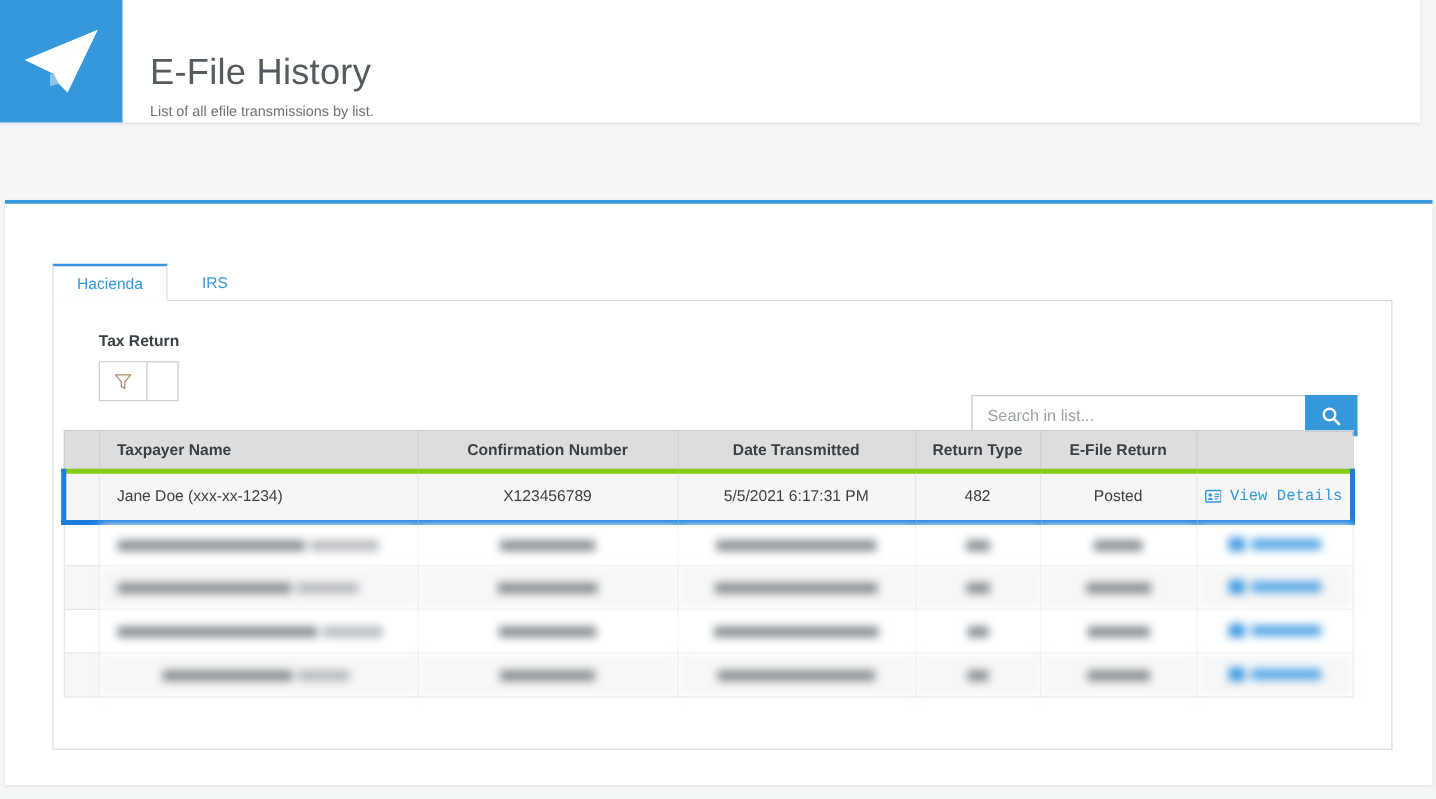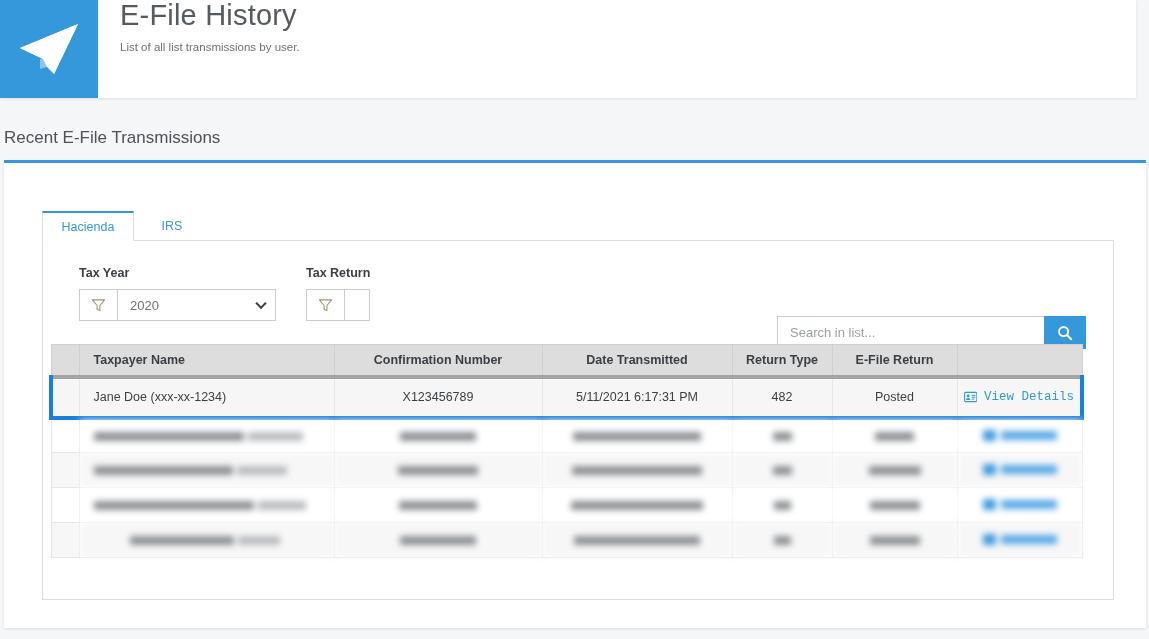--- a/index.html
+++ b/index.html
@@ -10,21 +10,21 @@
     font-family: "Liberation Sans", sans-serif;
     overflow: hidden;
   }
   .page { position: relative; width: 1149px; height: 639px; background: #f4f6f8; }
 
   
   .header-card {
     position: absolute; left: 0; top: 0; width: 1136px; height: 98px;
     background: #ffffff;
     box-shadow: 0 1px 3px rgba(0,0,0,0.10);
-    display: flex; align-items: flex-start;
+    display: flex; align-items: flex-end;
   }
   .header-logo {
     width: 98px; height: 98px; background: #3498db;
     display: flex; align-items: center; justify-content: center; flex: 0 0 98px;
   }
   .header-text { padding-left: 22px; display: flex; flex-direction: column; justify-content: center; }
   .header-title {
     font-size: 29px; color: #555a5f; font-weight: 400; line-height: 1.1;
     letter-spacing: 0.2px;
   }
@@ -136,21 +136,21 @@
   .c-type { width: 100px; }
   .c-status { width: 125px; }
   .c-action { width: 125px; font-family: Liberation Mono, monospace; }
 
   tr.row-alt td { background: #f7f7f7; }
   tr.row-plain td { background: #ffffff; }
 
   
   tr.row-highlight td {
     background: #f6f6f6;
-    border-top: 4px solid #a3a3a3; border-bottom: 4px solid #1a7ee0;
+    border-top: 4px solid #84cc16; border-bottom: 4px solid #1a7ee0;
     height: 41px;
   }
   tr.row-highlight td:first-child { border-left: 4px solid #1a7ee0; }
   tr.row-highlight td:last-child { border-right: 4px solid #1a7ee0; }
   tr.row-highlight td.c-name { font-weight: normal; }
 
   .details-cell { display: flex; align-items: center; justify-content: center; gap: 7px; }
   .details-link { color: #3498db; font-size: 12.5px; cursor: pointer; }
 
   
@@ -172,56 +172,41 @@
       <svg width="62" height="56" viewBox="0 0 62 56">
         <polygon points="2,27 60,3 36,53 25,38" fill="#ffffff"></polygon>
         <polygon points="2,27 60,3 25,38" fill="#ffffff"></polygon>
         <polygon points="25,38 60,3 29,46" fill="#d9e9f5"></polygon>
         <polygon points="25,38 29,46 22,48 22,38" fill="#8ec4ea"></polygon>
         <polygon points="25,38 60,3 36,53 29,46" fill="#ffffff"></polygon>
       </svg>
     </div>
     <div class="header-text">
       <div class="header-title">E-File History</div>
-      <div class="header-sub">List of all list transmissions by user.</div>
+      <div class="header-sub">List of all efile transmissions by list.</div>
     </div>
   </div>
 
-  <div class="section-title">Recent E-File Transmissions</div>
 
   <div class="outer-card">
 
     <div class="tab-strip">
       <div class="tab-strip-line"></div>
       <div class="tab tab-hacienda active">
         <span>Hacienda</span>
       </div>
       <div class="tab tab-irs">
         <span>IRS</span>
       </div>
     </div>
 
     <div class="inner-panel">
 
       <div class="filters">
 
-        <div class="filter-group">
-          <div class="filter-label">Tax Year</div>
-          <div class="filter-control">
-            <div class="filter-icon-box">
-              <svg width="15" height="15" viewBox="0 0 16 16">
-                <path d="M1.5 2 h13 L9.5 8 v5.5 L6.5 12 V8 Z" fill="none" stroke="#a98d6e" stroke-width="1.1" stroke-linejoin="round"></path>
-              </svg>
-            </div>
-            <div class="filter-select fs-tax-year">
-              <span>2020</span>
-              <span class="caret"></span>
-            </div>
-          </div>
-        </div>
 
         <div class="filter-group">
           <div class="filter-label">Tax Return</div>
           <div class="filter-control">
             <div class="filter-icon-box">
               <svg width="15" height="15" viewBox="0 0 16 16">
                 <path d="M1.5 2 h13 L9.5 8 v5.5 L6.5 12 V8 Z" fill="none" stroke="#a98d6e" stroke-width="1.1" stroke-linejoin="round"></path>
               </svg>
             </div>
           </div>
@@ -250,21 +235,21 @@
               <th class="c-status">E-File Return</th>
               <th class="c-action"></th>
             </tr>
           </thead>
           <tbody>
 
             <tr class="row-highlight">
               <td class="col-rownum"></td>
               <td class="c-name">Jane Doe (xxx-xx-1234)</td>
               <td class="c-conf">X123456789</td>
-              <td class="c-date">5/11/2021 6:17:31 PM</td>
+              <td class="c-date">5/5/2021 6:17:31 PM</td>
               <td class="c-type">482</td>
               <td class="c-status">Posted</td>
               <td class="c-action">
                 <span class="details-cell">
                   <svg width="17" height="14" viewBox="0 0 18 14">
                     <rect x="0.8" y="0.8" width="16.4" height="12.4" rx="1.4" fill="none" stroke="#3498db" stroke-width="1.5"></rect>
                     <circle cx="5.6" cy="5.6" r="1.9" fill="#3498db"></circle>
                     <path d="M2.6 11.1 c0.5-1.8 1.7-2.6 3-2.6 s2.5 0.8 3 2.6 Z" fill="#3498db"></path>
                     <rect x="10.3" y="4.2" width="5" height="1.3" fill="#3498db"></rect>
                     <rect x="10.3" y="6.7" width="5" height="1.3" fill="#3498db"></rect>

